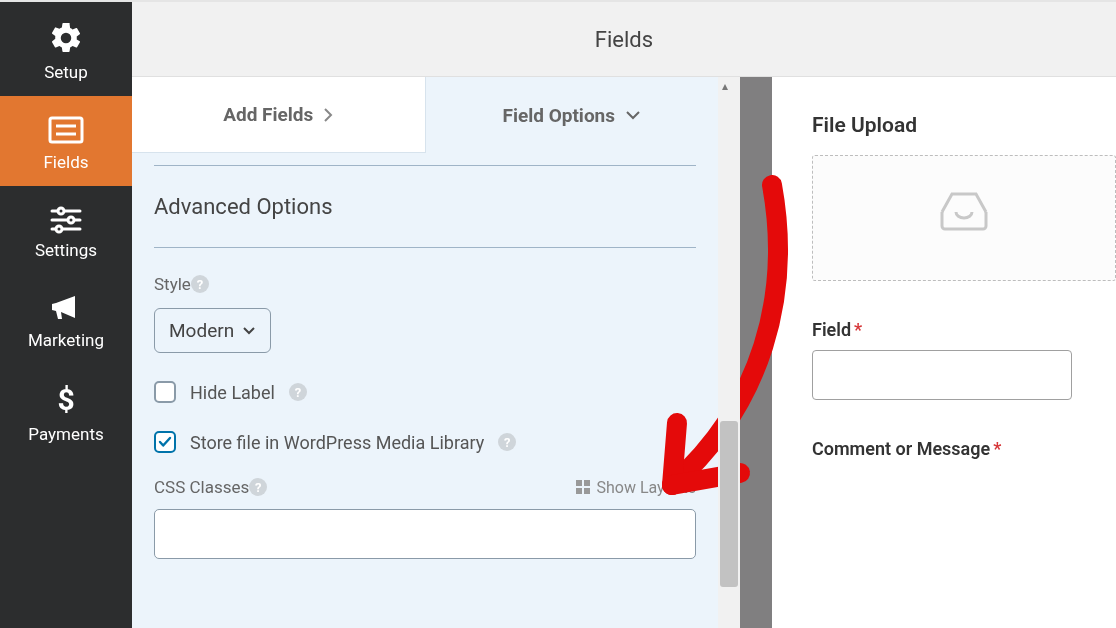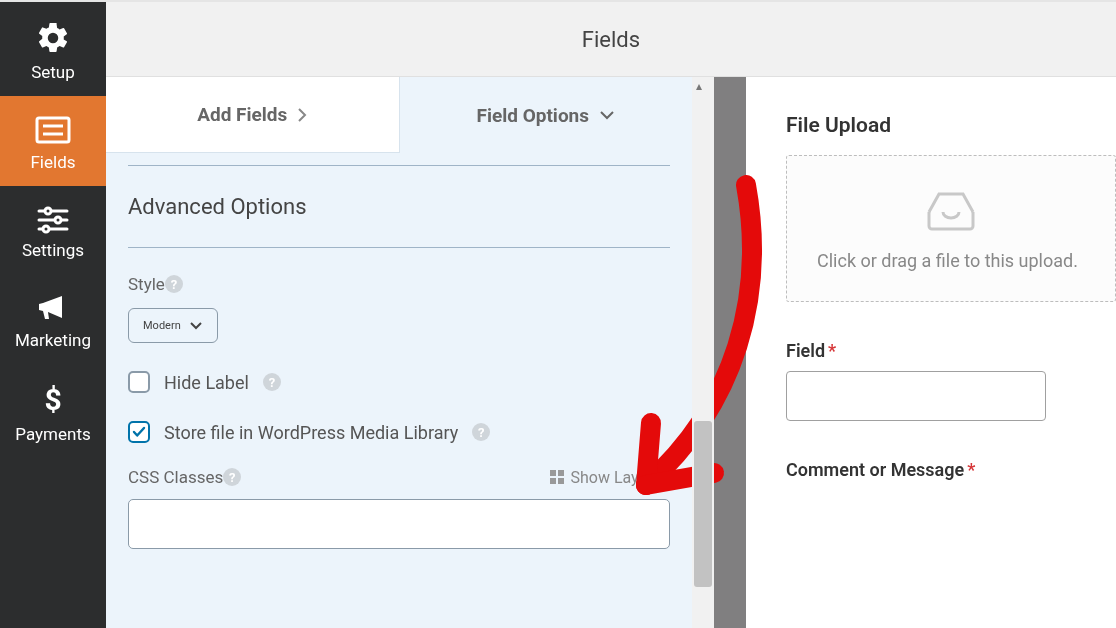--- a/index.html
+++ b/index.html
@@ -1,39 +1,39 @@
 <!DOCTYPE html>
 <html><head>
 <meta charset="utf-8">
 <style>
   * { box-sizing: border-box; margin: 0; padding: 0; }
   body { font-family: -apple-system, "Segoe UI", Roboto, Arial, sans-serif; color:#444; background:#fff; width:1116px; height:628px; overflow:hidden; position:relative; }
   .app { display:flex; height:628px; border-top:2px solid #e5e5e5; }
   
-  .sidebar { width:106px; background:#2c2d2e; display:flex; flex-direction:column; }
+  .sidebar { width:132px; background:#2c2d2e; display:flex; flex-direction:column; }
   .side-item { color:#fff; text-align:center; padding:18px 4px 14px; cursor:pointer; font-size:17px; }
   .side-item.active { background:#e27730; }
   .side-item svg { display:block; margin:0 auto 6px; }
   
   .main { flex:1; display:flex; flex-direction:column; min-width:0; }
   .topbar { height:75px; background:#f1f1f1; border-bottom:1px solid #e0e0e0; display:flex; align-items:center; justify-content:center; font-size:22px; color:#444; }
   
   .below { flex:1; display:flex; min-height:0; }
   .leftcol { width:640px; display:flex; }
   .panel-holder { flex:1; background:#ecf4fb; position:relative; }
   
   .tabs { display:flex; height:76px;font-weight:bold; }
   .tab { flex:1; display:flex; align-items:center; justify-content:center; gap:10px; font-size:19px; color:#666; cursor:pointer; background:#ecf4fb; }
   .tab.first { background:#fff; border-right:1px solid #d7e3ed; border-bottom:1px solid #d7e3ed; }
   .panel-body { padding:12px 22px 22px 22px; }
   hr.sep { border:none; border-top:1px solid #9fb4c7; margin:0; }
   .adv-title { font-size:22px; color:#444; padding:28px 0; font-weight:400; }
   .label-row { display:flex; align-items:center; font-size:17px; color:#666; }
   .help { width:18px; height:18px; border-radius:50%; background:#cfd5da; color:#fff; font-size:13px; font-weight:700; display:inline-flex; align-items:center; justify-content:center; }
-  .style-select { margin-top:14px; display:inline-flex; align-items:center; gap:8px; border:1px solid #8a9aa8; border-radius:6px; padding:10px 14px; font-size:11px; color:#444; background:#ecf4fb; cursor:pointer; }
+  .style-select { margin-top:14px; display:inline-flex; align-items:center; gap:8px; border:1px solid #8a9aa8; border-radius:6px; padding:10px 14px; font-size:19px; color:#444; background:#ecf4fb; cursor:pointer; }
   .chevron-down { display:inline-block; }
   .check-row { display:flex; align-items:center; gap:14px; margin-top:28px; font-size:18px; color:#555; }
   .checkbox { width:22px; height:22px; border:2px solid #8a9aa8; border-radius:5px; background:#fff; display:flex; align-items:center; justify-content:center; cursor:pointer; }
   .checkbox.checked { border-color:#0073aa; }
   .checkbox.checked svg path { stroke:#0073aa; }
   .cssrow { margin-top:24px; }
   .cssrow-top { display:flex; justify-content:space-between; align-items:center; }
   .show-layouts { color:#888; font-size:16px; display:flex; align-items:center; gap:6px; cursor:pointer; }
   .css-input { margin-top:12px; width:100%; height:50px; border:1px solid #8a9aa8; border-radius:5px; background:#fff; padding:0 12px; font-size:16px; }
   
@@ -188,21 +188,20 @@
       </div>
 
       <div class="preview">
         <div class="pv-title">File Upload</div>
         <div class="drop">
           <svg width="56" height="46" viewBox="0 0 56 46" fill="none" stroke="#c8c8c8" stroke-width="3">
               <path d="M6 26 V40 a3 3 0 0 0 3 3 H47 a3 3 0 0 0 3-3 V26"></path>
               <path d="M6 26 L16 8 H40 L50 26"></path>
               <path d="M20 26 a8 6 0 0 0 16 0"></path>
             </svg>
-          <div>Click or drag a file to this upload.</div>
         </div>
 
         <div class="field-label">
           <span>Field</span><span class="req">*</span>
         </div>
         <input class="text-input" style="">
 
         <div class="field-label">
           <span>Comment or Message</span><span class="req">*</span>
         </div>

